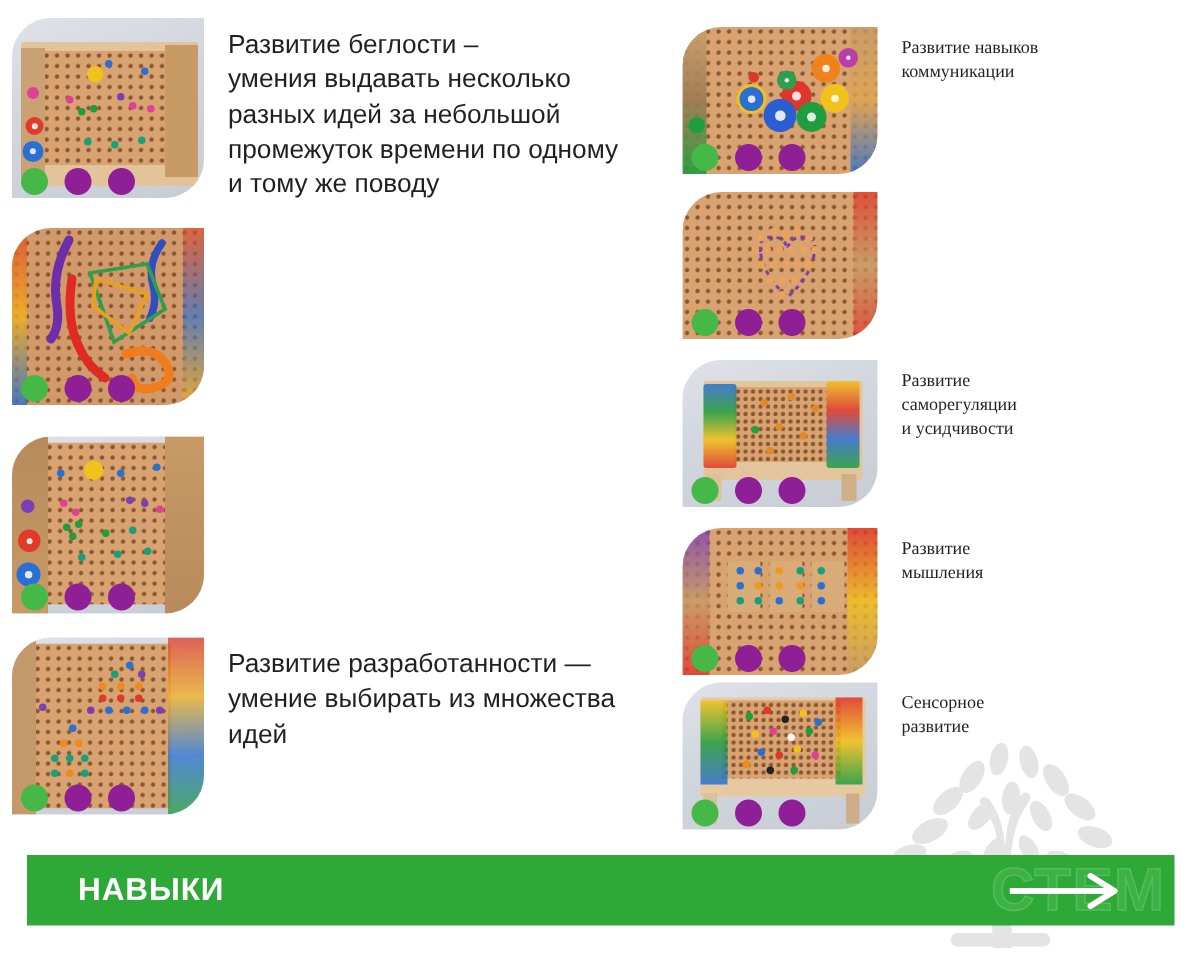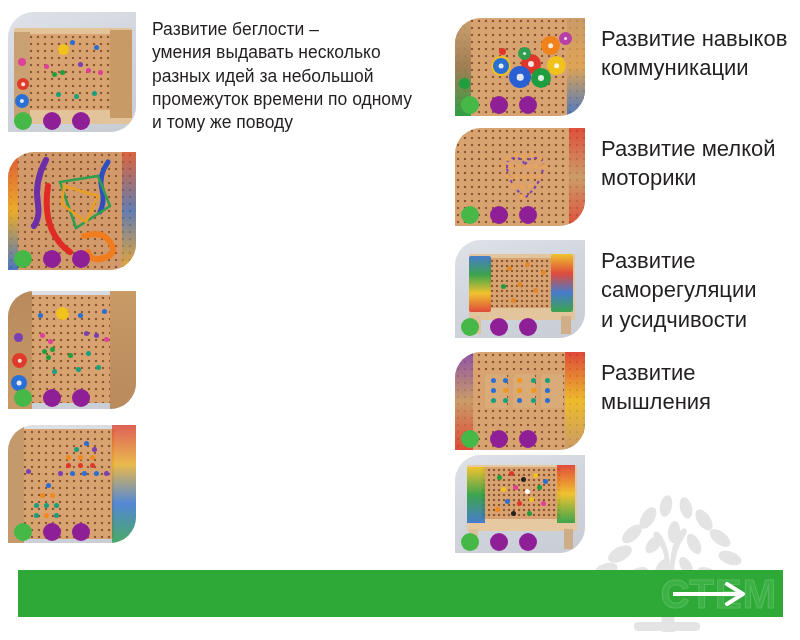--- a/index.html
+++ b/index.html
@@ -133,21 +133,21 @@
   }
 
   
   .caption {
     color: #231f20;
     line-height: 1.33;
     white-space: pre-line;
     font-weight: 400;
   }
   .col-left .caption  { font-size: 17.5px; margin-left: 16px; margin-top: 6px; max-width: 290px; }
-  .col-right .caption { font-size: 22px; margin-left: 16px; margin-top: 6px; max-width: 190px; }
+  .col-right .caption { font-size: 12px; margin-left: 16px; margin-top: 6px; max-width: 190px; font-family: Liberation Serif, serif; }
 
   
   .banner {
     position: absolute;
     left: 18px;
     top: 570px;
     width: 765px;
     height: 47px;
     background: #2ea836;
     z-index: 4;
@@ -356,20 +356,23 @@
             <span class="peg" style="left:36px;top:88px;background:#f08a1c;"></span>
             <span class="peg" style="left:46px;top:88px;background:#17a07d;"></span>
           </div>
           <div class="dots">
             <span class="dot" style="background:#46b847"></span>
             <span class="dot" style="background:#8f1f96"></span>
             <span class="dot" style="background:#8f1f96"></span>
           </div>
         </div>
       </div>
+      <div class="caption">Развитие разработанности —
+умение выбирать из множества
+идей</div>
     </div>
   </div>
 
   <div class="col col-right">
 
     <div class="row" style="top:18px;left:0;">
       <div class="thumb-wrap">
         <div class="thumb" style="width:130px;height:98px;">
           <div class="photo">
             <div class="pegboard" style="inset:0;"></div>
@@ -427,22 +430,20 @@
             <span class="peg" style="left:72px;top:56px;background:#e8a35c;"></span>
             <span class="peg" style="left:64px;top:66px;background:#e8a35c;"></span>
           </div>
           <div class="dots">
             <span class="dot" style="background:#46b847"></span>
             <span class="dot" style="background:#8f1f96"></span>
             <span class="dot" style="background:#8f1f96"></span>
           </div>
         </div>
       </div>
-      <div class="caption">Развитие мелкой
-моторики</div>
     </div>
 
     <div class="row" style="top:240px;left:0;">
       <div class="thumb-wrap">
         <div class="thumb" style="width:130px;height:98px;">
           <div class="photo">
             <div class="table-bg"></div>
             <div class="wood-box" style="left:14px;top:14px;right:10px;bottom:18px;background:#e2c59c;"></div>
             <div class="pegboard" style="left:34px;top:18px;right:34px;bottom:30px;background-size:5px 5px;"></div>
             <div style="position:absolute;left:14px;top:16px;width:22px;bottom:26px;background:linear-gradient(#2a6fd4,#1f9e3f,#f2c21c,#e0352a);opacity:.85;border-radius:2px;"></div>
@@ -534,24 +535,27 @@
             <span class="peg" style="left:56px;top:56px;background:#222;"></span>
             <span class="peg" style="left:72px;top:56px;background:#1f9e3f;"></span>
           </div>
           <div class="dots">
             <span class="dot" style="background:#46b847"></span>
             <span class="dot" style="background:#8f1f96"></span>
             <span class="dot" style="background:#8f1f96"></span>
           </div>
         </div>
       </div>
+      <div class="caption">Сенсорное
+развитие</div>
     </div>
   </div>
 
   <div class="banner">
     <div class="brand-text">СТЕМ</div>
     <svg class="arrow" viewBox="0 0 82 24">
       <path d="M0 12 H66" stroke="#ffffff" stroke-width="4" fill="none"></path>
       <path d="M54 2 L70 12 L54 22" stroke="#ffffff" stroke-width="4" fill="none" stroke-linecap="round" stroke-linejoin="round"></path>
     </svg>
+    <div class="banner-label">НАВЫКИ</div>
   </div>
 
 </div>
 
 </body></html>

